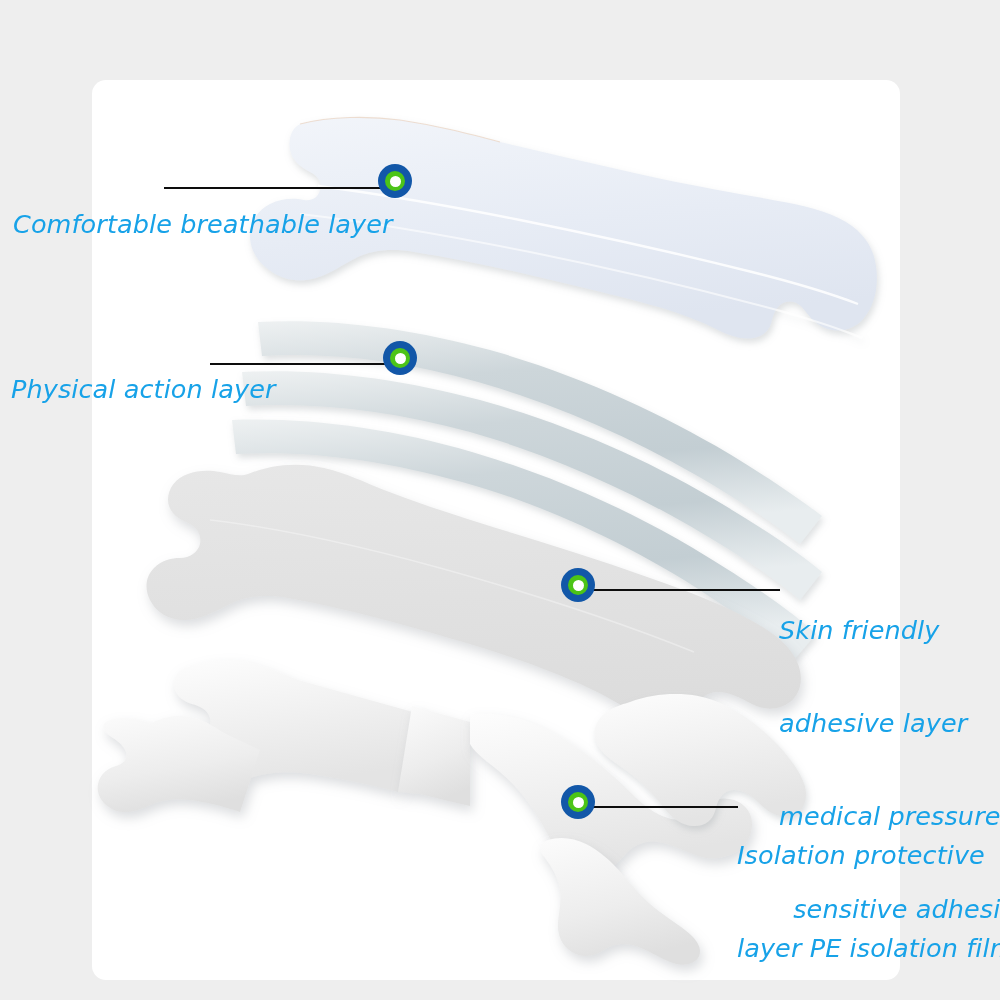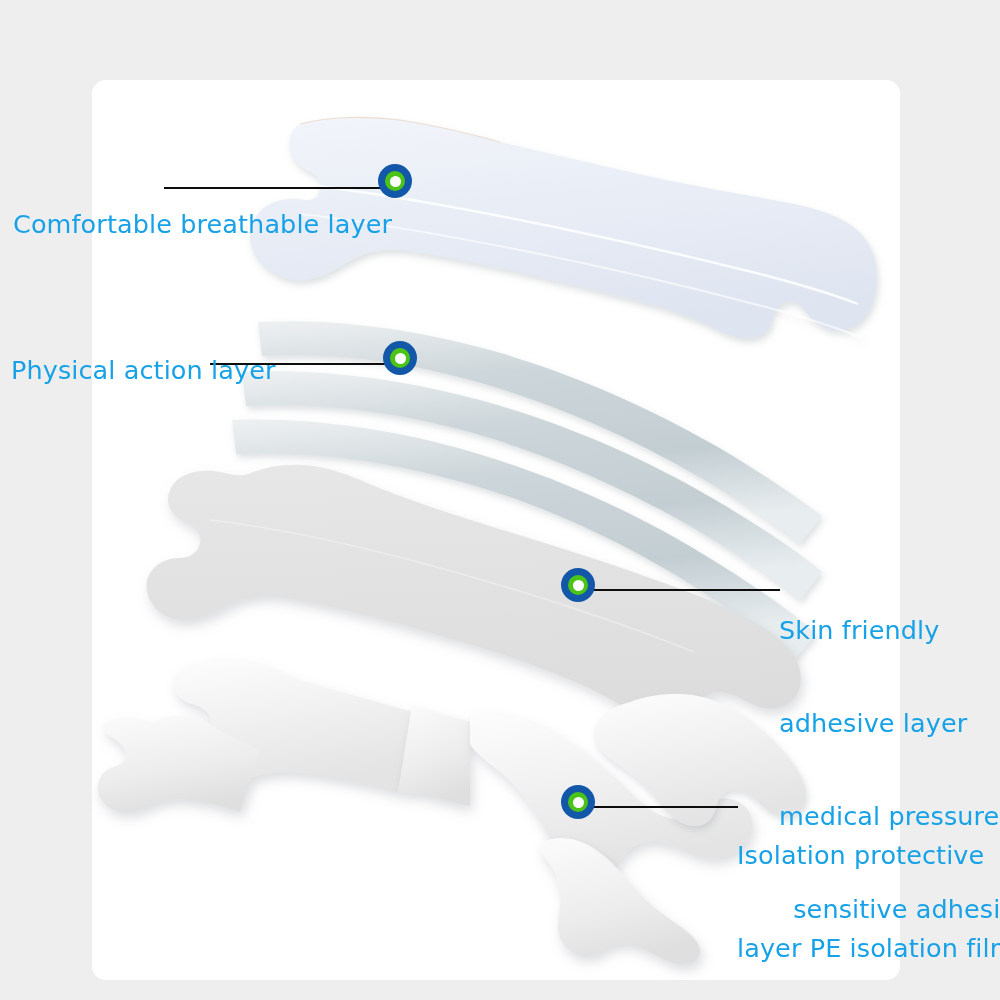--- a/index.html
+++ b/index.html
@@ -36,23 +36,23 @@
   }
   
   .callout {
     position: absolute;
     color: #17a2e8;
     font-size: 25.5px;
     line-height: 31px;
     letter-spacing: 0.1px;
     white-space: pre;
   }
-  .callout .line { display: block; }
+  .callout .line { display: block; font-style: italic; }
   #callout-breathable   { left: 13px;  top: 147px; }
-  #callout-elastic      { left: 11px;  top: 293px; text-align: center; }
+  #callout-elastic      { left: 11px;  top: 312px; text-align: center; }
   #callout-adhesive     { left: 779px; top: 553px; }
   #callout-isolation    { left: 737px; top: 778px; }
   #callout-adhesive .line:nth-child(4) { padding-left: 6px; }
 
   
   .marker {
     position: absolute;
     width: 34px;
     height: 34px;
     border-radius: 50%;

